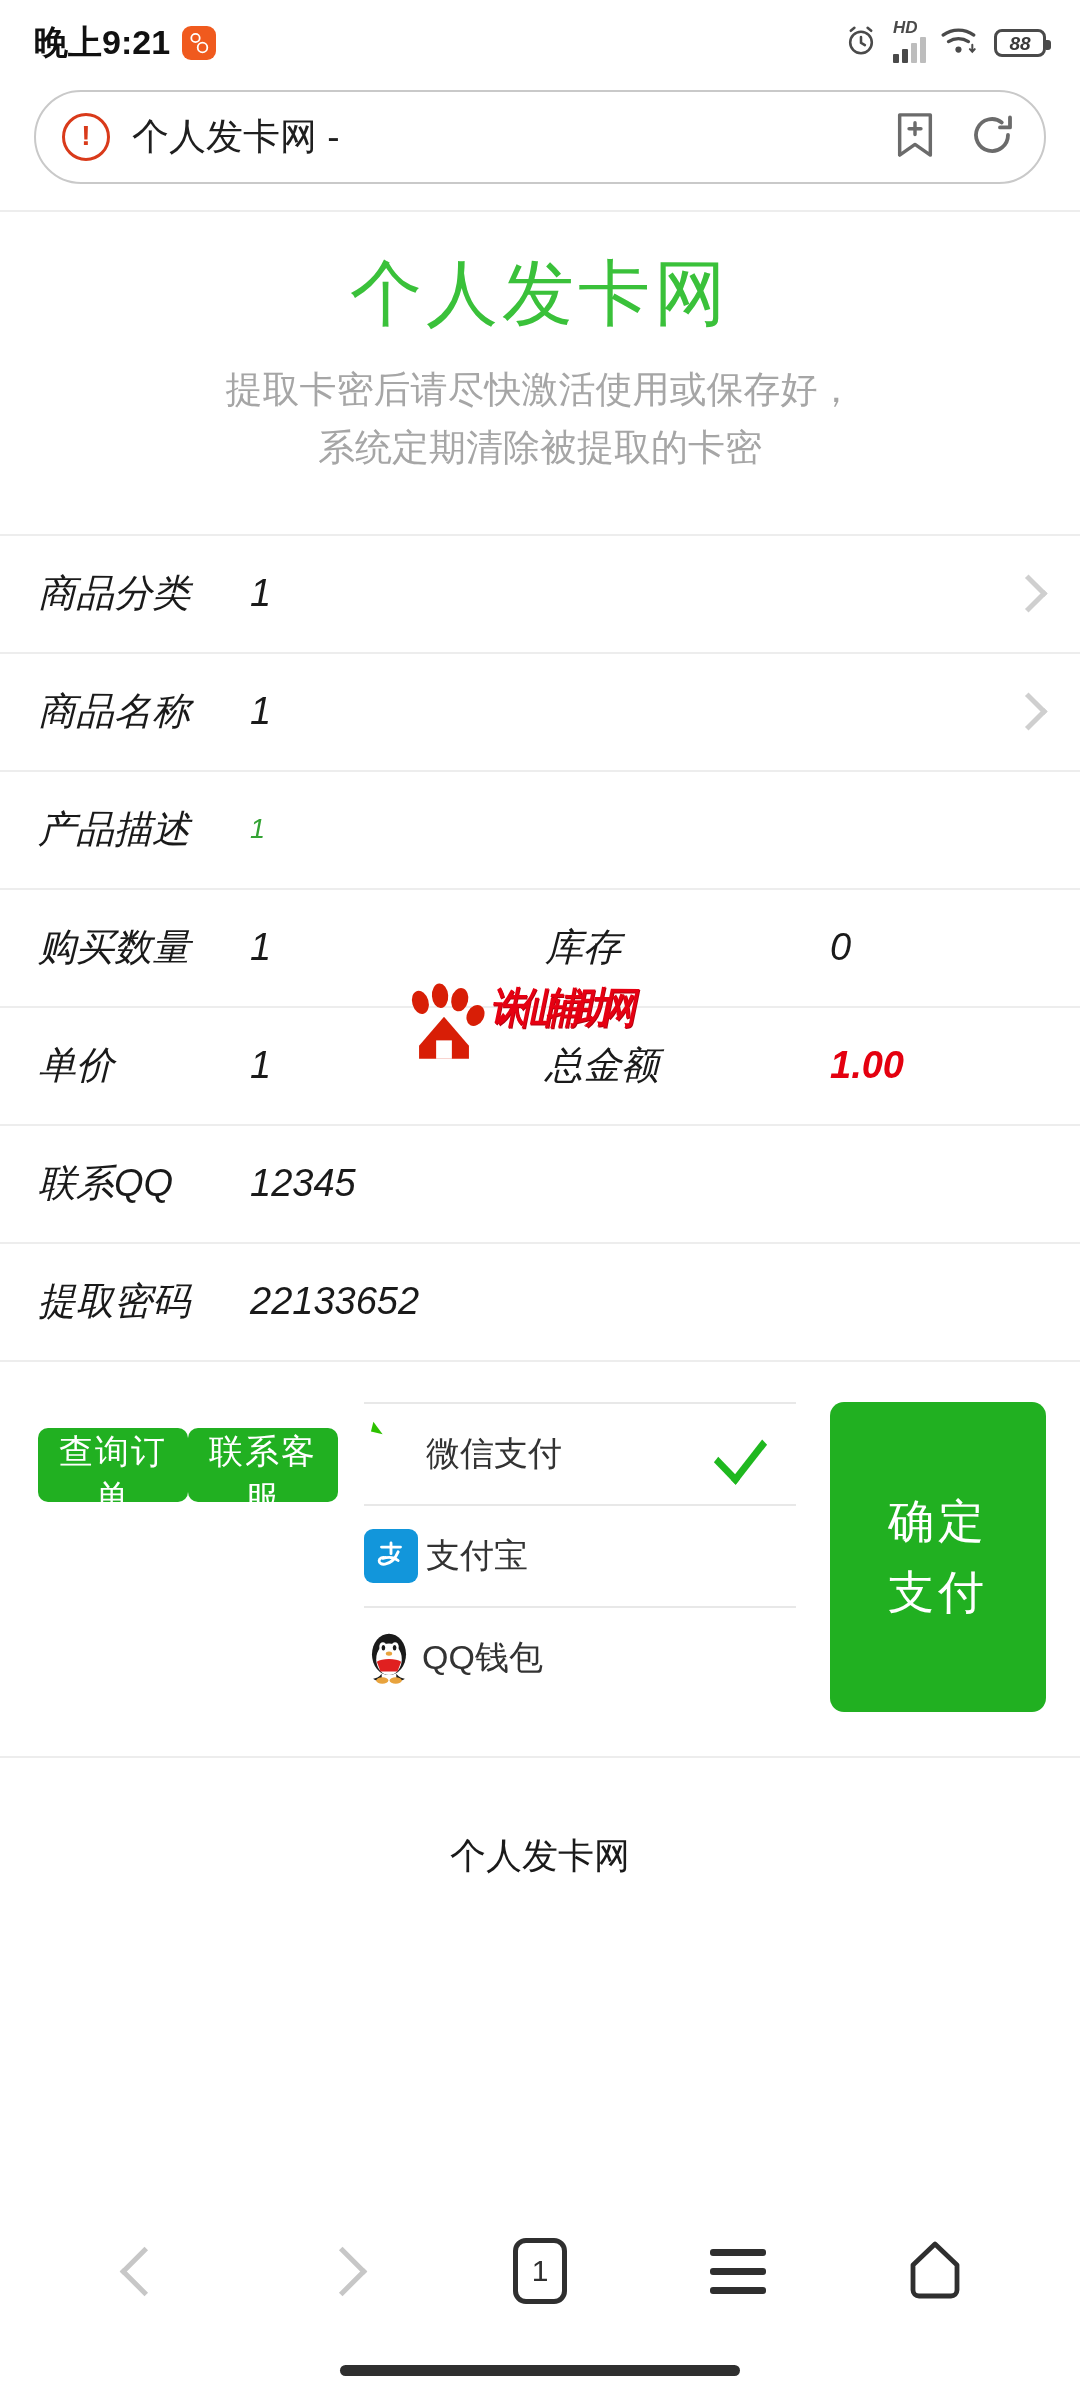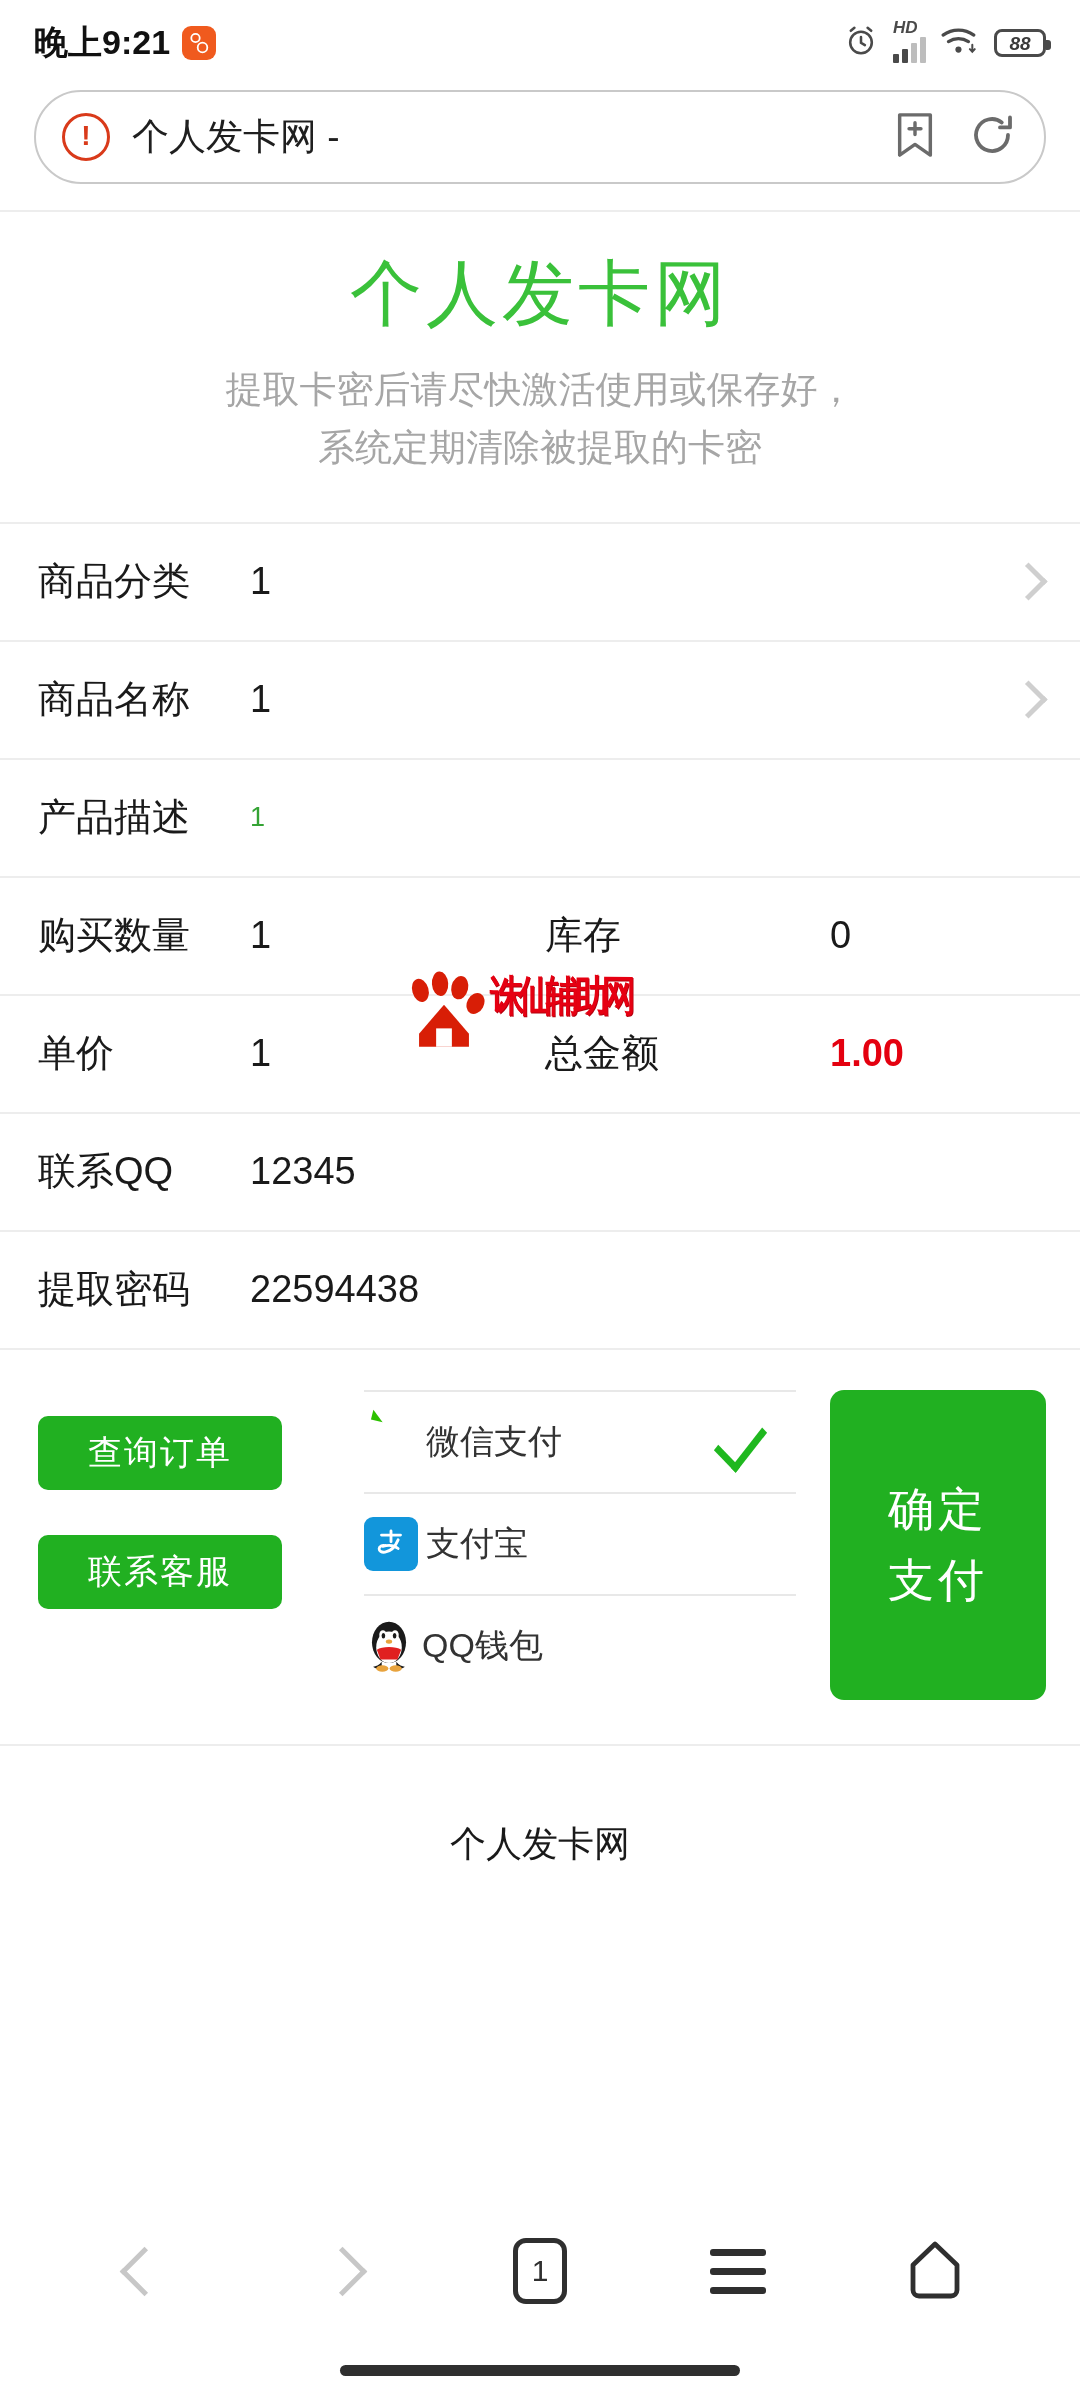--- a/index.html
+++ b/index.html
@@ -156,21 +156,21 @@
   }
   .site-sub {
     color: #a6a6a6;
     font-size: 37px;
     line-height: 1.55;
     font-weight: 400;
     padding: 0 60px;
   }
 
   
-  .rows { margin-top: 24px; }
+  .rows { margin-top: 36px; font-style: italic; }
   .row {
     position: relative;
     min-height: 118px;
     display: flex;
     align-items: center;
     padding: 0 34px 0 38px;
     box-sizing: border-box;
     border-top: 2px solid #ededed;
   }
   .row .label {
@@ -234,25 +234,24 @@
     border-top: 2px solid #ededed;
     display: flex;
     padding: 40px 34px 44px 38px;
     box-sizing: border-box;
     position: relative;
   }
   .pay-left {
     width: 300px;
     flex: none;
     display: flex;
-    flex-direction: column;
-    justify-content: flex-start;
+    flex-direction: row;
+    justify-content: flex-end;
     padding-top: 26px;
     padding-bottom: 16px;
-    gap: 45px;
   }
   .btn-green {
     background: #21b021;
     color: #ffffff;
     border: none;
     border-radius: 10px;
     font-size: 34px;
     height: 74px;
     width: 244px;
     font-family: inherit;
@@ -527,21 +526,21 @@
       </span>
     </div>
 
     <div class="row">
       <span class="label">联系QQ</span>
       <span class="value">12345</span>
     </div>
 
     <div class="row">
       <span class="label">提取密码</span>
-      <span class="value">22594438</span>
+      <span class="value">22133652</span>
     </div>
 
   </div>
 
   <div class="pay-section">
 
     <div class="pay-left">
       <button class="btn-green">查询订单</button>
       <button class="btn-green">联系客服</button>
     </div>

